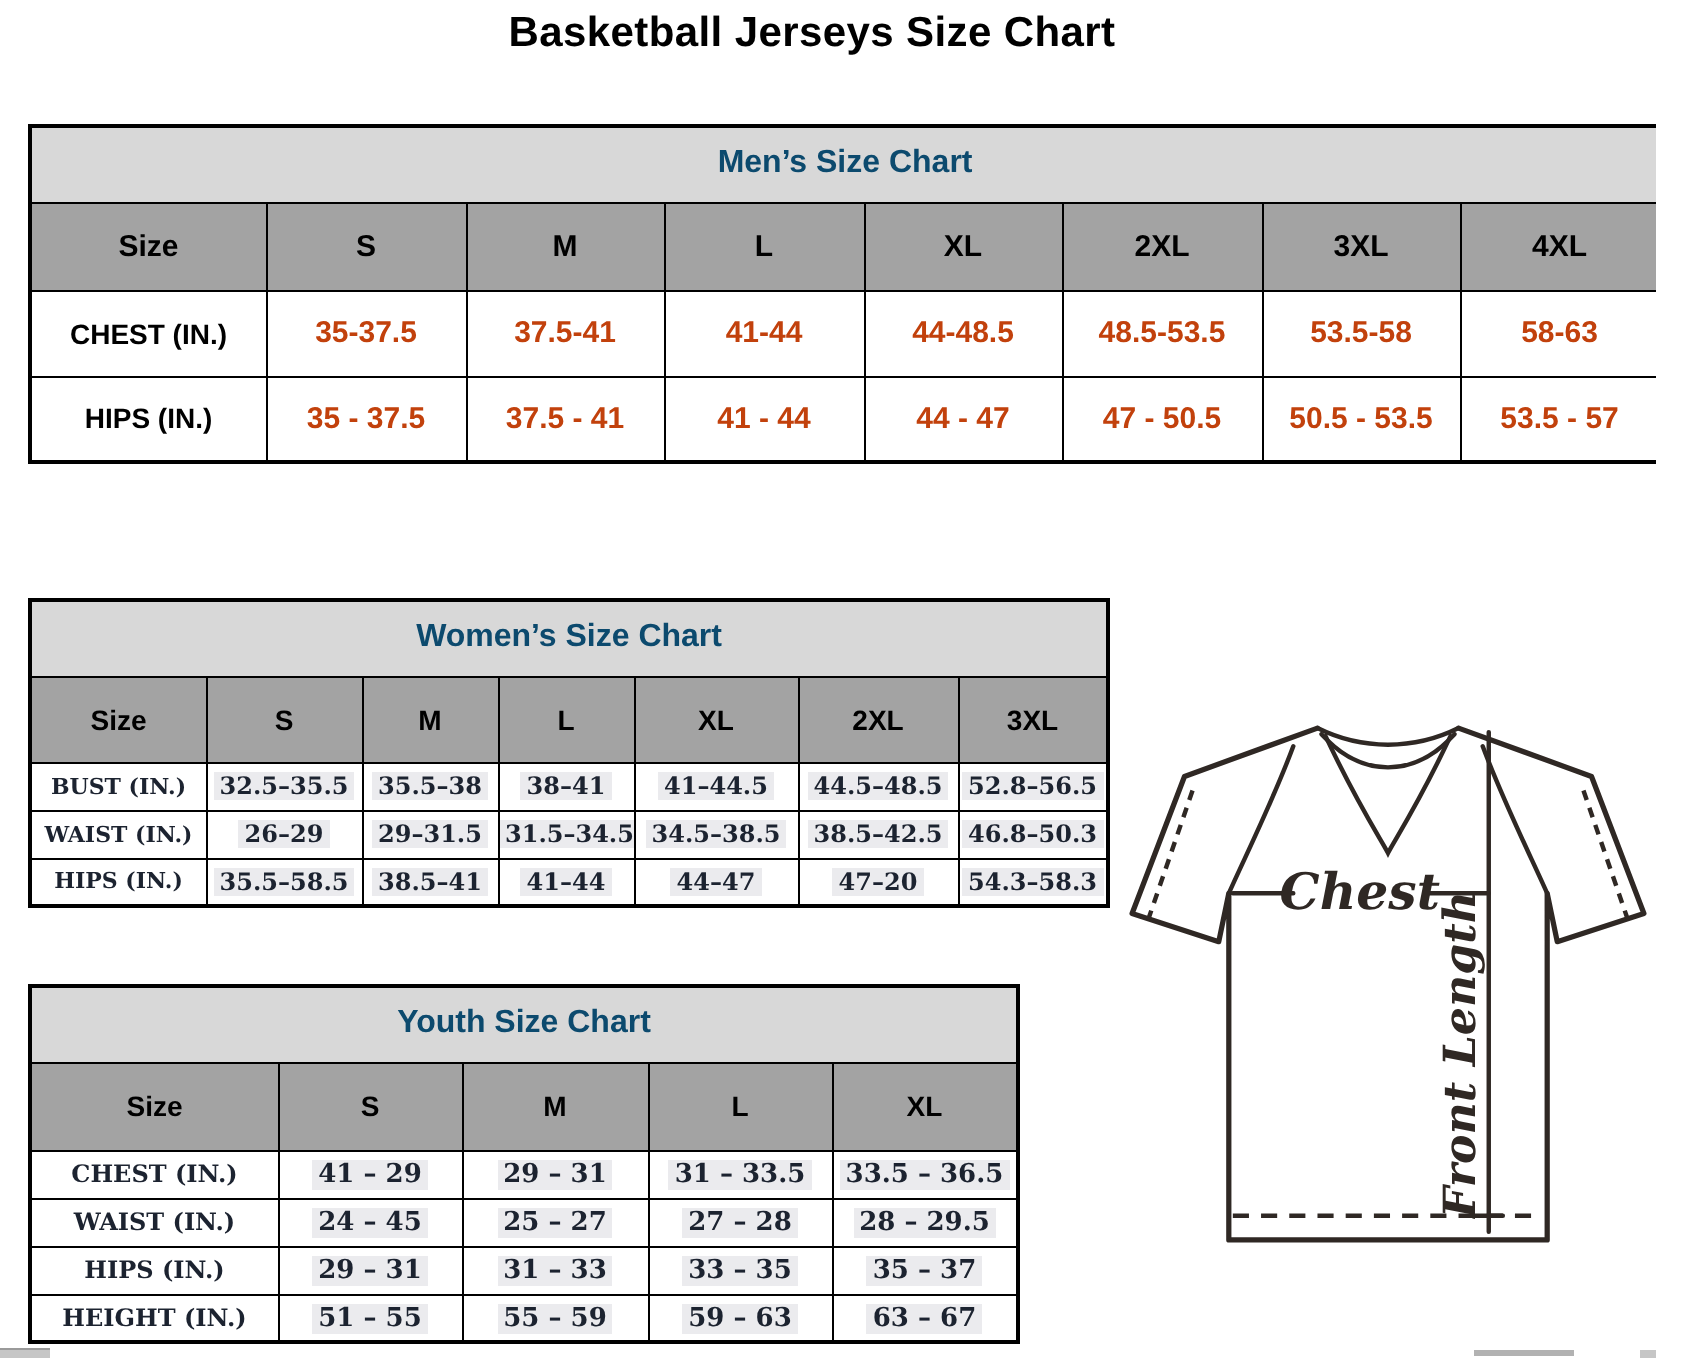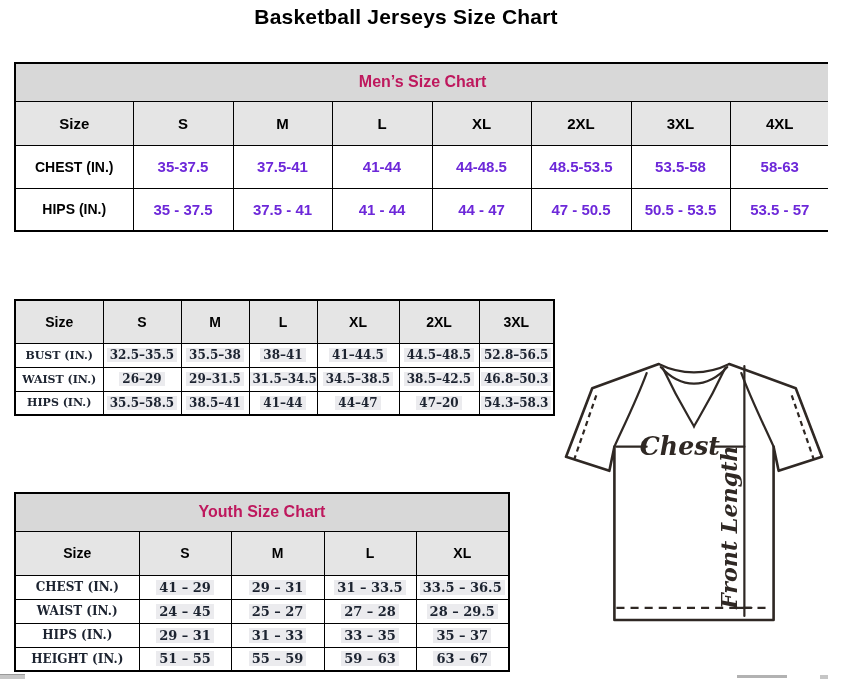--- a/index.html
+++ b/index.html
@@ -5,31 +5,31 @@
   html,body{margin:0;padding:0;background:#fff;font-family:"Liberation Sans",sans-serif;}
   #page{position:relative;width:828px;height:679px;background:#fff;overflow:hidden;}
 
   #main-title{position:absolute;top:5px;left:0;width:812px;margin:0;text-align:center;
     font-size:21px;font-weight:bold;color:#000;letter-spacing:0.2px;}
 
   table.sizechart{position:absolute;border-collapse:collapse;table-layout:fixed;background:#fff;
     border:2px solid #000;}
   table.sizechart th,table.sizechart td{border:1px solid #000;text-align:center;vertical-align:middle;
     padding:0;overflow:hidden;white-space:nowrap;}
-  .title-cell{background:#d8d8d8;font-size:16px;font-weight:bold;color:#be185d;}
+  .title-cell{background:#d8d8d8;font-size:16px;font-weight:bold;color:#0c4a6e;}
   .title-row{height:38px;}
-  .size-row th{font-weight:bold;color:#000;background:#e5e5e5;}
+  .size-row th{font-weight:bold;color:#000;background:#a3a3a3;}
 
   
   #mens-table{left:14px;top:62px;width:815px;}
   #mens-table .size-row{height:44px;}
   #mens-table .size-row th{font-size:15px;}
   #mens-table tbody tr{height:43px;}
   #mens-table tbody th{font-size:14px;font-weight:bold;}
-  #mens-table tbody td{font-size:15px;font-weight:bold;color:#6d28d9;}
+  #mens-table tbody td{font-size:15px;font-weight:bold;color:#c2410c;}
 
   
   #womens-table{left:14px;top:299px;width:539px;}
   #womens-table .size-row{height:43px;}
   #womens-table .size-row th{font-size:14px;}
   #womens-table tbody tr{height:24px;}
   #womens-table tbody th{font-size:11px;}
   #womens-table tbody td{font-size:12px;}
 
   
@@ -120,20 +120,23 @@
     <colgroup>
       <col style="width:88px">
         <col style="width:78px">
         <col style="width:68px">
         <col style="width:68px">
       <col style="width:82px">
         <col style="width:80px">
         <col style="width:75px">
     </colgroup>
     <thead>
+      <tr class="title-row">
+        <th class="title-cell" colspan="7">Women’s Size Chart</th>
+      </tr>
       <tr class="size-row">
           <th>Size</th>
           <th>S</th>
           <th>M</th>
           <th>L</th>
           <th>XL</th>
           <th>2XL</th>
           <th>3XL</th>
         </tr>
     </thead>

